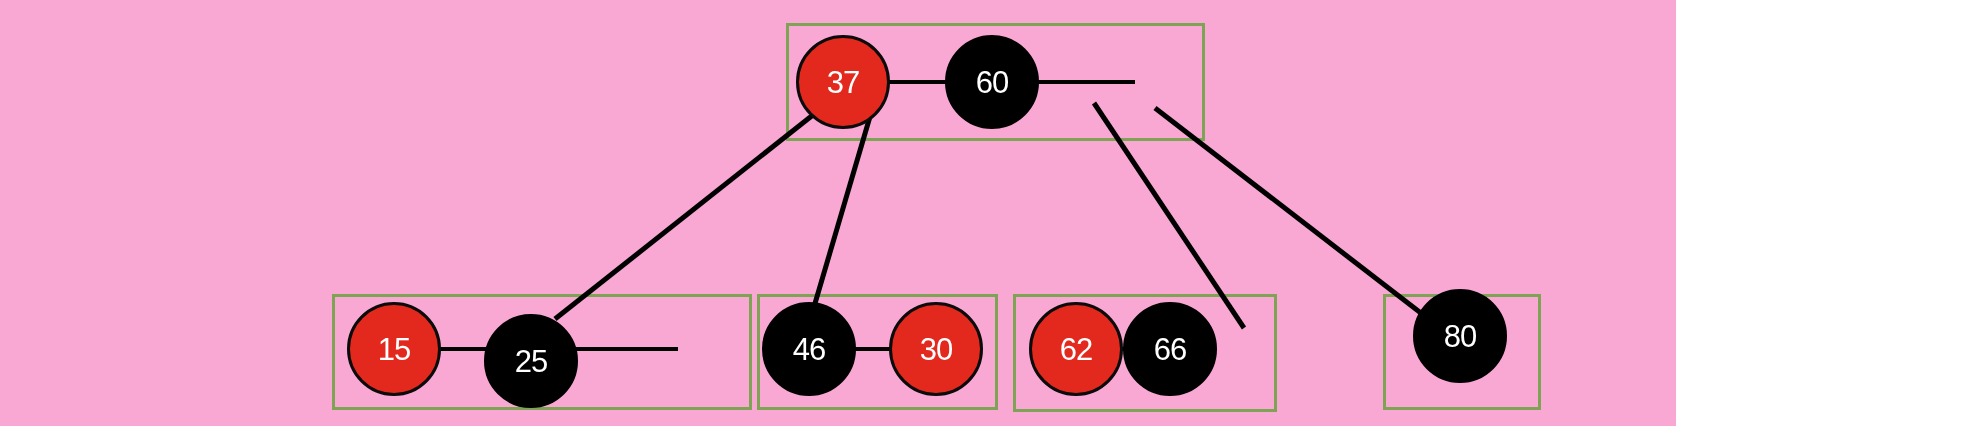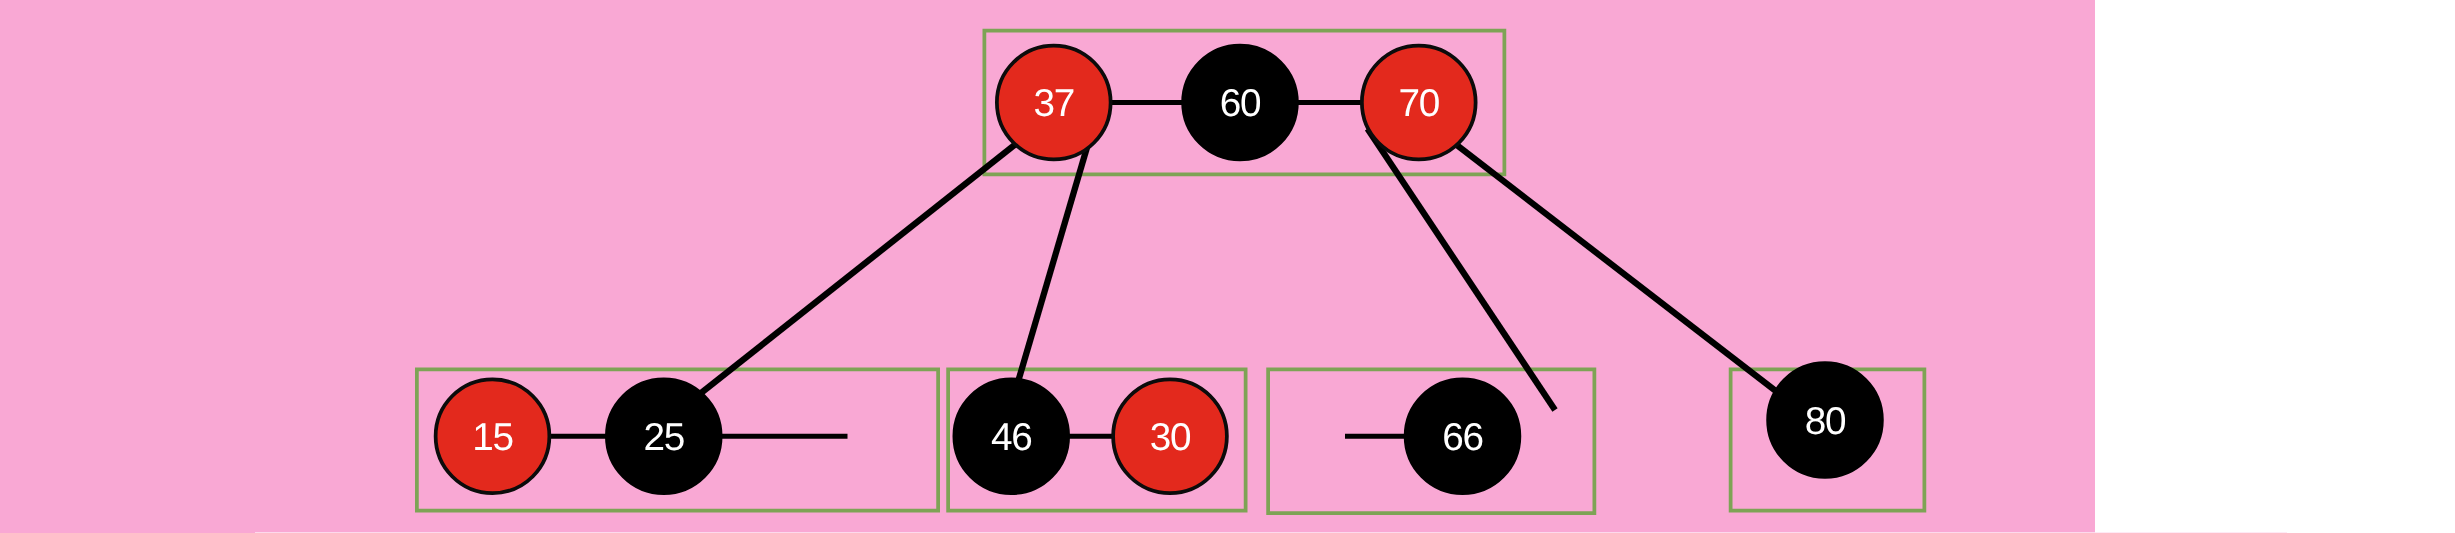--- a/index.html
+++ b/index.html
@@ -82,38 +82,38 @@
     <line x1="809" y1="349" x2="936" y2="349" stroke="#000000" stroke-width="4"></line>
     <line x1="1076" y1="349" x2="1202" y2="349" stroke="#000000" stroke-width="4"></line>
   </svg>
 
   <div class="node red" style="left:796px;  top:35px;">
     <span class="label">37</span>
   </div>
   <div class="node black" style="left:945px;  top:35px;">
     <span class="label">60</span>
   </div>
-  <div class="node red" style="left:1088px; top:35px;">
-    <span class="label">70</span>
-  </div>
 
   <div class="node red" style="left:347px;  top:302px;">
     <span class="label">15</span>
   </div>
-  <div class="node black" style="left:484px;  top:302px;text-decoration:underline;">
+  <div class="node black" style="left:484px;  top:314px;text-decoration:underline;">
     <span class="label">25</span>
   </div>
 
   <div class="node black" style="left:762px;  top:302px;">
     <span class="label">46</span>
   </div>
   <div class="node red" style="left:889px;  top:302px;">
     <span class="label">30</span>
   </div>
 
+  <div class="node red" style="left:1029px; top:302px;">
+    <span class="label">62</span>
+  </div>
   <div class="node black" style="left:1123px; top:302px;">
     <span class="label">66</span>
   </div>
 
   <div class="node black" style="left:1413px; top:289px;">
     <span class="label">80</span>
   </div>
 
 </div>
 

